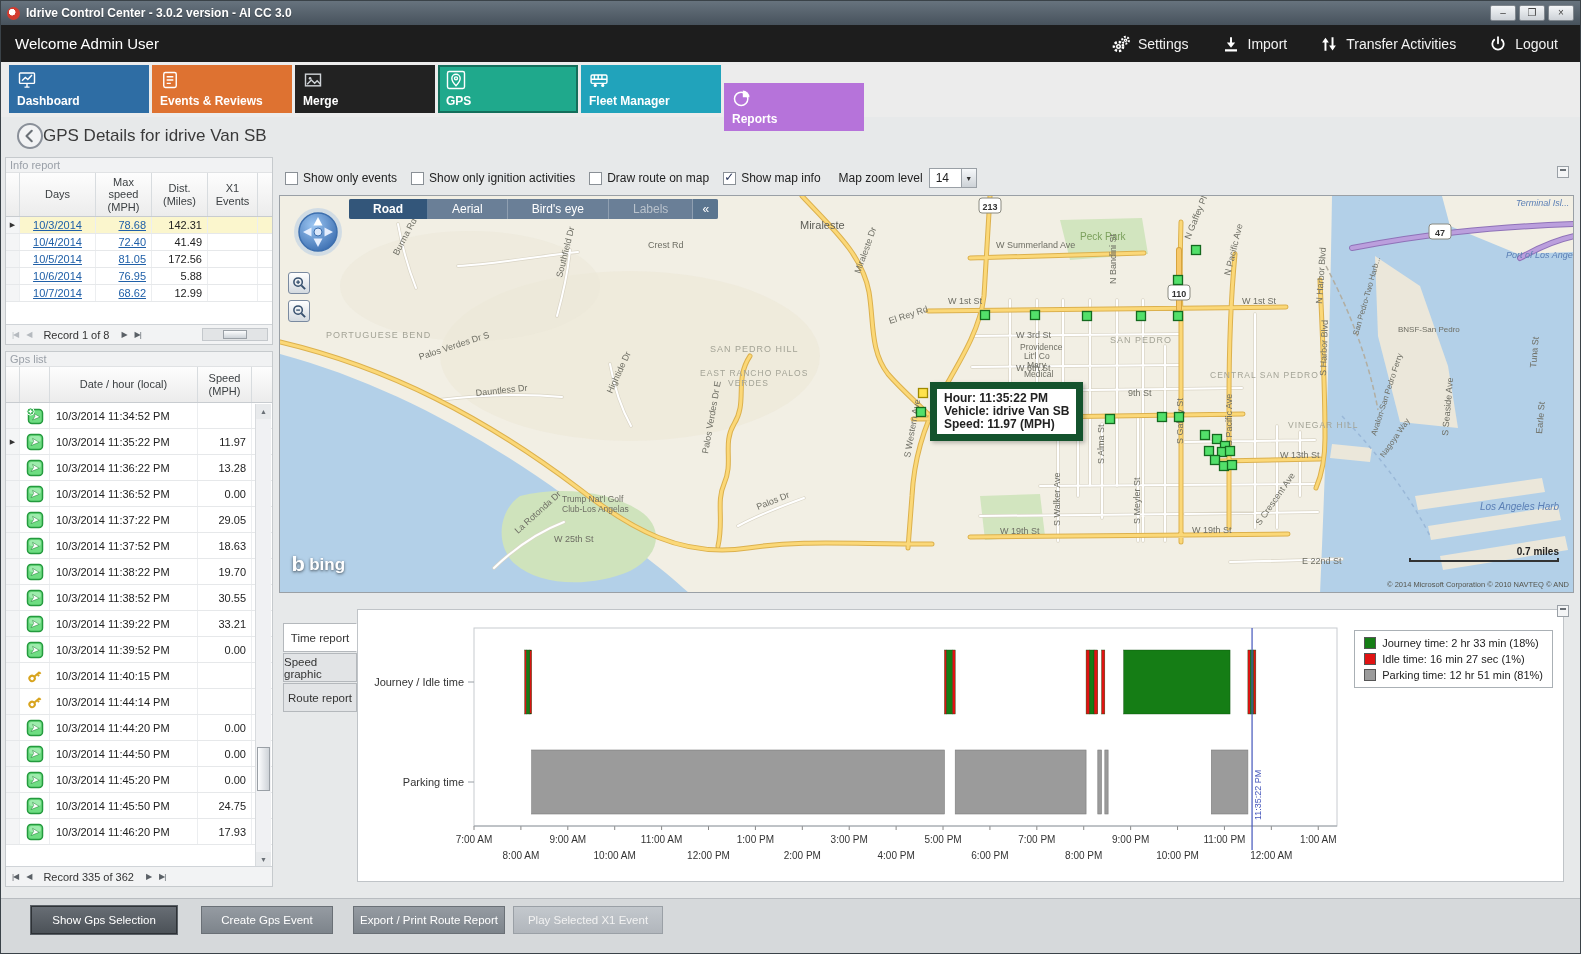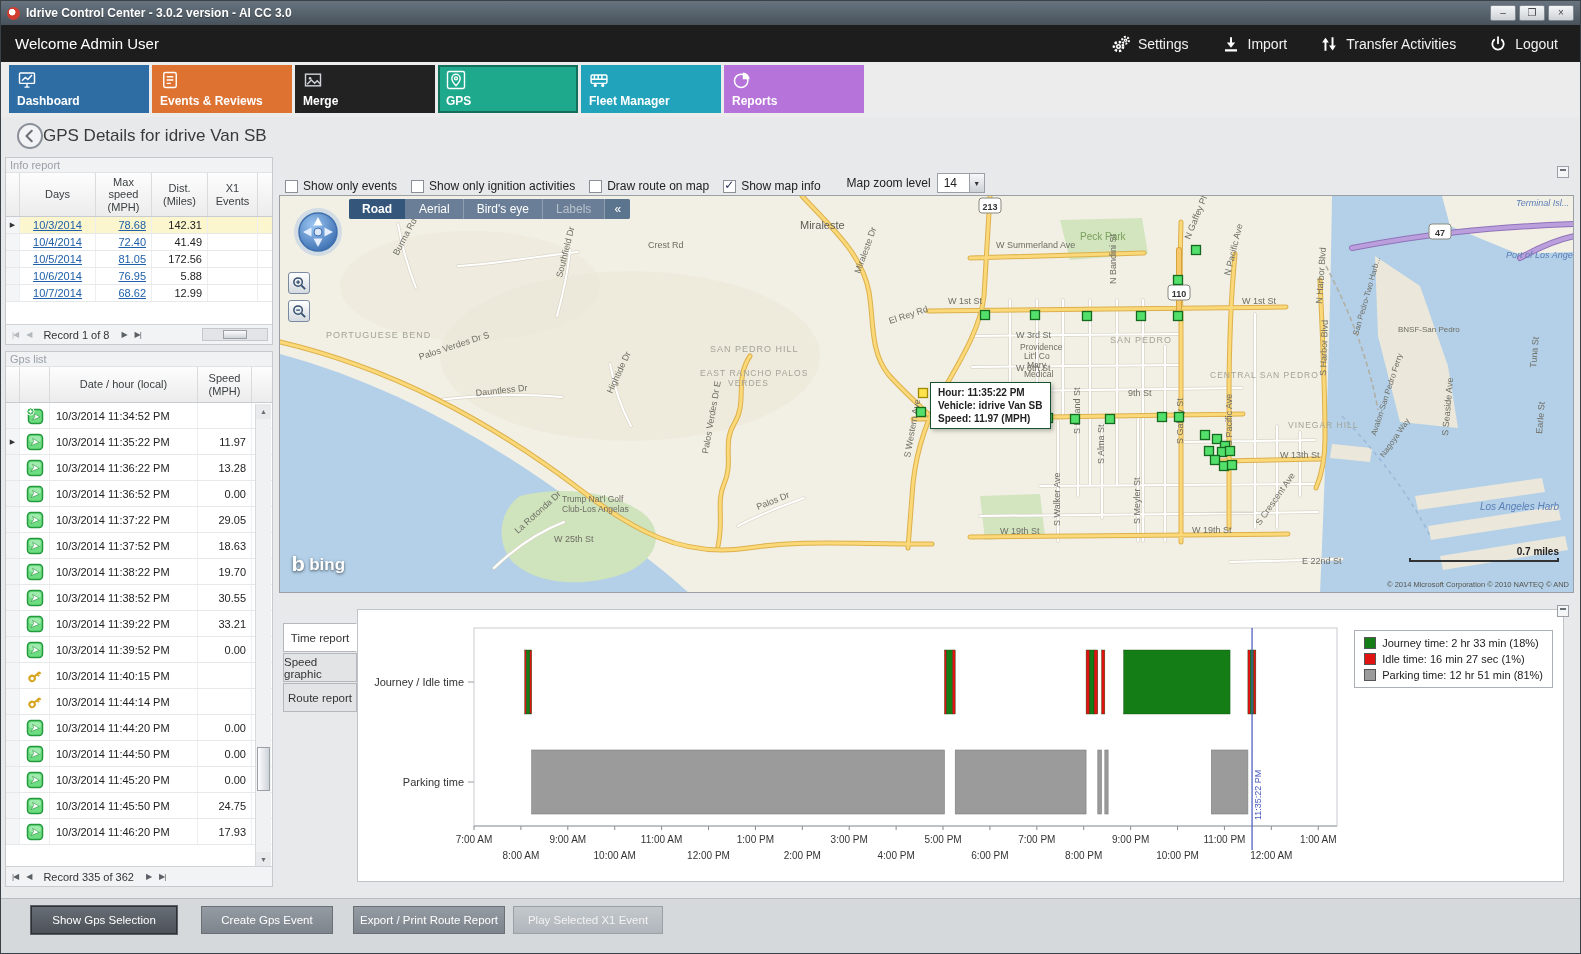--- a/index.html
+++ b/index.html
@@ -55,47 +55,47 @@
   .vcr.dis{color:#b5babf}
   .pgtext{padding:0 6px}
   .hsb{margin-left:auto;width:66px;height:13px;background:#e2e4e6;border:1px solid #c4c8cc;position:relative}
   .hsb .thumb{position:absolute;left:20px;top:1px;width:24px;height:9px;background:linear-gradient(#fcfdfe,#ced3d8);border:1px solid #9aa0a6}
   .vsb{position:absolute;right:1px;width:16px;background:#f0f1f3;border-left:1px solid #d8dbde}
   .vsb .arr{position:absolute;left:0;width:100%;height:15px;font-size:7px;color:#6a7076;text-align:center;line-height:15px;background:#e8eaec;cursor:pointer}
   .vsb .arr.up{top:0}.vsb .arr.dn{bottom:0}
   .vsb .vthumb{position:absolute;left:1px;width:13px;height:44px;top:74%;background:linear-gradient(90deg,#fcfdfe,#ced3d8);border:1px solid #9aa0a6;cursor:grab}
 
   
-  .maptools{position:absolute;left:278px;top:162px;width:1295px;height:30px;display:flex;align-items:flex-end;gap:26px;padding-left:6px;font-size:12px}
+  .maptools{position:absolute;left:278px;top:162px;width:1295px;height:30px;display:flex;align-items:center;gap:18px;padding-left:6px;font-size:12px}
   .cb-wrap{display:flex;align-items:center;gap:5px;cursor:pointer}
   .cb{width:13px;height:13px;background:#fff;border:1px solid #8a9096;position:relative;flex:0 0 auto}
   .cb.checked::after{content:"✓";position:absolute;left:0px;top:-3px;font-size:12px;font-weight:bold;color:#1d2a50}
   .zoomwrap{display:flex;align-items:center;gap:6px}
   .select{width:48px;height:20px;border:1px solid #9aa0a6;background:#fff;display:flex;align-items:center;cursor:pointer}
   .select .val{flex:1;padding-left:6px;font-size:12px}
   .select .dd{width:15px;height:100%;background:linear-gradient(#f6f8fa,#cdd2d7);border-left:1px solid #9aa0a6;font-size:7px;display:flex;align-items:center;justify-content:center;color:#333}
   .panel-collapse{position:absolute;width:12px;height:12px;border:1px solid #9aa0a6;background:#f4f5f6;cursor:pointer}
   .panel-collapse::after{content:"";position:absolute;left:2px;top:2px;width:6px;height:2px;background:#6a7076}
 
   
   .mapwrap{position:absolute;left:278px;top:194px;width:1295px;height:398px;border:1px solid #9aa0a6;background:#f2efe4;overflow:hidden}
   svg text{font-family:"Liberation Sans","DejaVu Sans",sans-serif}
   .maplbl{fill:#6e6e64}
   .maplbl.district{fill:#a3a396;letter-spacing:1px}
   .maplbl.water{fill:#5b7fb5;font-style:italic}
   .maplbl.place{fill:#5c5c55}
   .maplbl.park{fill:#7ba05c}
   .map-tabs{position:absolute;left:69px;top:3px;display:flex;background:rgba(86,112,140,.88);color:#fff;font-size:12px;border-radius:2px;overflow:hidden;z-index:5}
-  .map-tab{padding:3px 13px;cursor:pointer;border-right:1px solid rgba(255,255,255,.25)}
+  .map-tab{padding:3px 24px;cursor:pointer;border-right:1px solid rgba(255,255,255,.25)}
   .map-tab.active{background:#33567a;font-weight:bold}
   .map-tab.disabled{color:#b9c2cc;cursor:default}
   .map-collapse{padding:3px 9px;cursor:pointer;background:rgba(86,112,140,.7)}
   .compass{position:absolute;left:12px;top:10px;z-index:5;cursor:pointer}
   .zoombtn{position:absolute;left:8px;width:22px;height:22px;background:linear-gradient(#ffffff,#d4dae0);border:1px solid #7a8aa0;border-radius:3px;z-index:5;cursor:pointer;display:flex;align-items:center;justify-content:center}
-  .map-tooltip{position:absolute;left:650px;top:186px;background:#fff;border:1px solid #14532d;box-shadow:2px 2px 4px rgba(0,0,0,.25);padding:3px 7px;font-size:10px;font-weight:bold;line-height:13px;z-index:6;white-space:nowrap}
+  .map-tooltip{position:absolute;left:650px;top:186px;background:#fff;border:7px solid #14532d;box-shadow:2px 2px 4px rgba(0,0,0,.25);padding:3px 7px;font-size:12px;font-weight:bold;line-height:13px;z-index:6;white-space:nowrap}
   .bing-logo{position:absolute;left:12px;bottom:16px;z-index:5;color:#fff;font-size:17px;font-weight:bold;text-shadow:0 1px 3px rgba(0,0,0,.65);display:flex;align-items:center;gap:5px}
   .bing-b{display:inline-block;transform:scaleX(1.1);font-size:20px}
   .map-scale{position:absolute;right:14px;bottom:30px;z-index:5;font-size:10px;font-weight:bold;color:#222;text-align:right;width:150px}
   .scale-line{margin-top:1px;border-bottom:2px solid #333;border-left:2px solid #333;border-right:2px solid #333;height:4px}
   .map-attrib{position:absolute;right:4px;bottom:3px;z-index:5;font-size:7.5px;color:#55554d}
 
   
   .chartpanel{position:absolute;left:278px;top:600px;width:1295px;height:289px;background:#e7e9ea}
   .rtab{position:absolute;left:4px;width:74px;height:29px;border:1px solid #b4b8bc;background:#e2e4e6;font-size:11.5px;display:flex;align-items:center;justify-content:center;cursor:pointer;color:#333}
   .rtab.active{background:#fff;border-right-color:#fff;z-index:2;font-weight:normal}
@@ -209,21 +209,21 @@
       </div>
       <div class="tile" style="background: rgb(33, 163, 187);">
         <span class="tico"><svg width="20" height="20" viewBox="0 0 24 24" fill="none" stroke="#fff" stroke-width="1.7">
             <rect x="2.5" y="6" width="19" height="10" rx="1.5"></rect>
             <path d="M6.5 6v5M11 6v5M15.5 6v5M2.5 11h19"></path>
             <circle cx="7.5" cy="18.5" r="1.9" fill="#fff" stroke="none"></circle>
             <circle cx="16.5" cy="18.5" r="1.9" fill="#fff" stroke="none"></circle>
           </svg></span>
         <span class="tlabel">Fleet Manager</span>
       </div>
-      <div class="tile" style="background: rgb(182, 115, 218);">
+      <div class="tile" style="background: rgb(182, 115, 218); margin-top: 18px;">
         <span class="tico"><svg width="20" height="20" viewBox="0 0 24 24">
             <circle cx="11" cy="13" r="8" fill="none" stroke="#fff" stroke-width="1.8"></circle>
             <path d="M13 3a8 8 0 0 1 8 8h-8z" fill="#fff"></path>
           </svg></span>
         <span class="tlabel">Reports</span>
       </div>
     </div>
 
   <div class="pagehead">
     <span class="backbtn">

